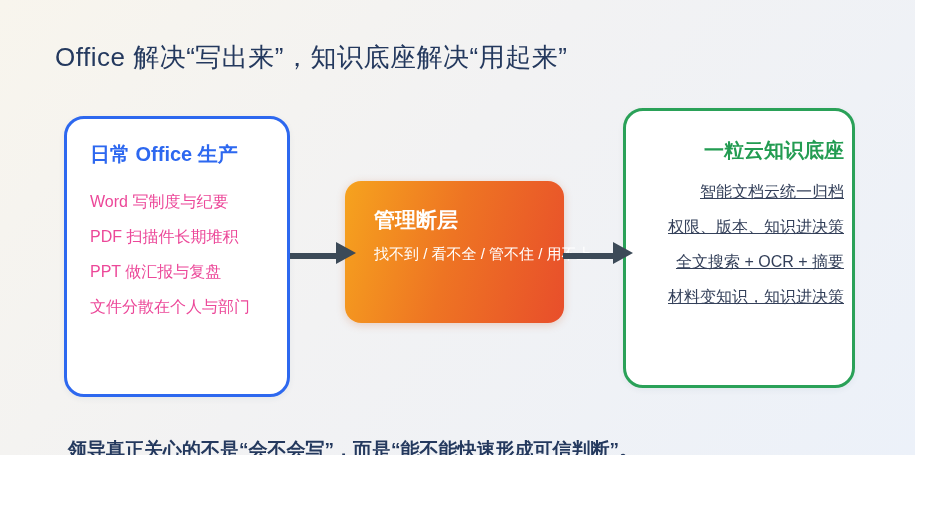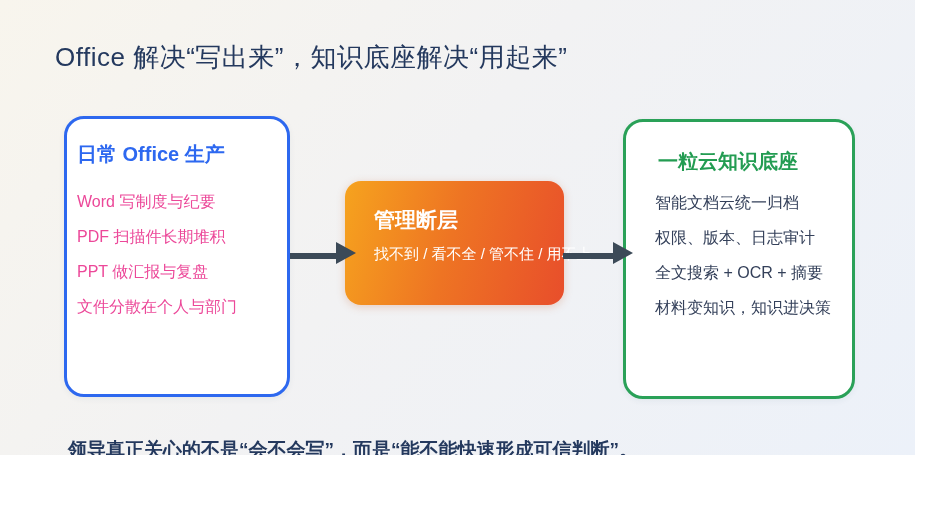--- a/index.html
+++ b/index.html
@@ -32,48 +32,49 @@
   .box {
     position: absolute;
     background: #ffffff;
     border-radius: 20px;
     box-shadow: 0 2px 6px rgba(40,60,90,0.06);
   }
   .left-box {
     left: 64px; top: 116px;
     width: 226px; height: 281px;
     border: 3px solid #2d68ef;
-    padding: 23px 10px 0 10px;
+    padding: 23px 10px 0 23px;
   }
   .right-box {
-    left: 623px; top: 119px;
+    left: 623px; top: 108px;
     width: 232px; height: 280px;
     border: 3px solid #2aa158;
     padding: 27px 8px 0 29px;
+    text-align: right;
   }
   .box-title {
     font-size: 20px; font-weight: 800;
     line-height: 24px;
     white-space: nowrap;
   }
   .left-box .box-title { color: #2d68f0; margin-bottom: 26px; }
   .right-box .box-title { color: #239c52; margin-bottom: 20px; padding-left: 3px; }
   .box-item {
     font-size: 16px;
     line-height: 20px;
     margin-bottom: 14px;
     white-space: nowrap;
   }
   .left-box .box-item { color: #ec4899; margin-top: 15px; }
-  .right-box .box-item { color: #34405a; margin-bottom: 15px; }
+  .right-box .box-item { color: #34405a; margin-bottom: 15px; text-decoration: underline; }
   
   .middle-box {
     position: absolute;
     left: 345px; top: 181px;
-    width: 219px; height: 124px;
+    width: 219px; height: 142px;
     border-radius: 16px;
     background: linear-gradient(105deg, #f6a31e 0%, #ee7423 48%, #e84e2b 100%);
     padding: 26px 0 0 29px;
     z-index: 2;
     box-shadow: 0 2px 8px rgba(200,90,40,0.25);
   }
   .middle-title {
     font-size: 21px; font-weight: 800;
     color: #ffffff;
     line-height: 26px;
@@ -133,21 +134,21 @@
     </div>
 
     <div class="middle-box">
       <div class="middle-title">管理断层</div>
       <div class="middle-subtitle">找不到 / 看不全 / 管不住 / 用不上</div>
     </div>
 
     <div class="box right-box">
       <div class="box-title">一粒云知识底座</div>
       <div class="box-item">智能文档云统一归档</div>
-      <div class="box-item">权限、版本、日志审计</div>
+      <div class="box-item">权限、版本、知识进决策</div>
       <div class="box-item">全文搜索 + OCR + 摘要</div>
       <div class="box-item">材料变知识，知识进决策</div>
     </div>
 
     <div class="arrow arrow-1">
       <span class="arrow-line"></span>
       <span class="arrow-head"></span>
     </div>
 
     <div class="arrow arrow-2">

